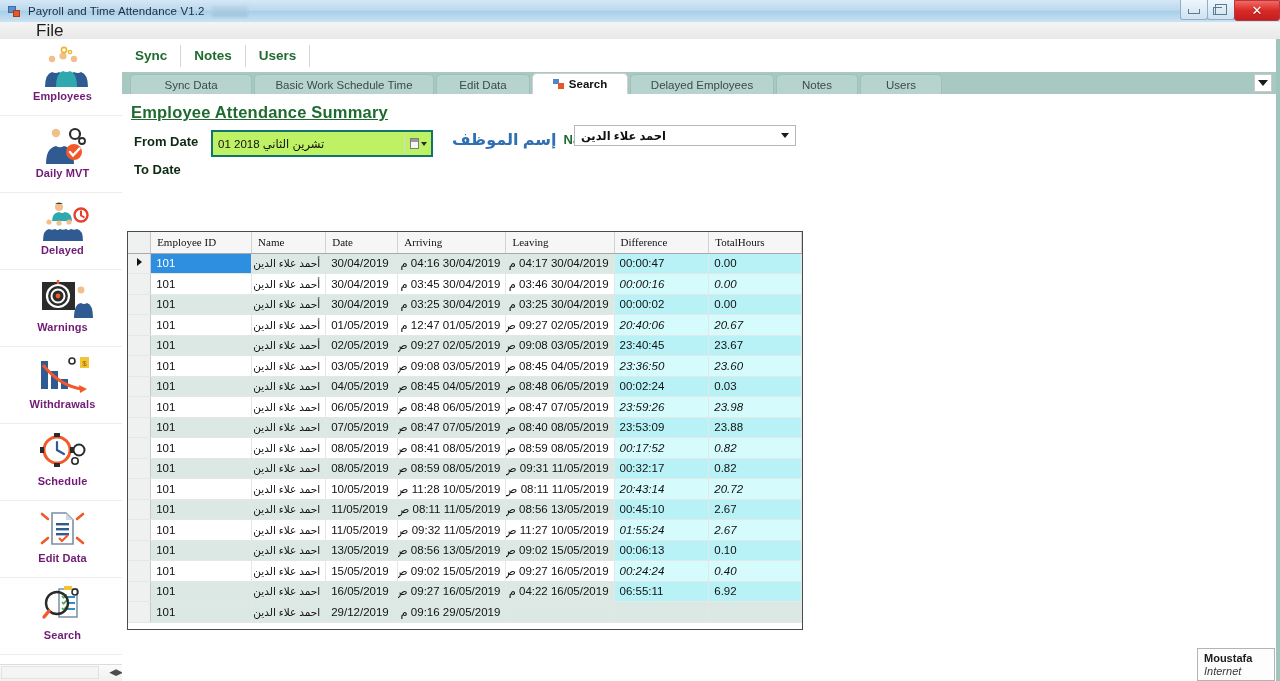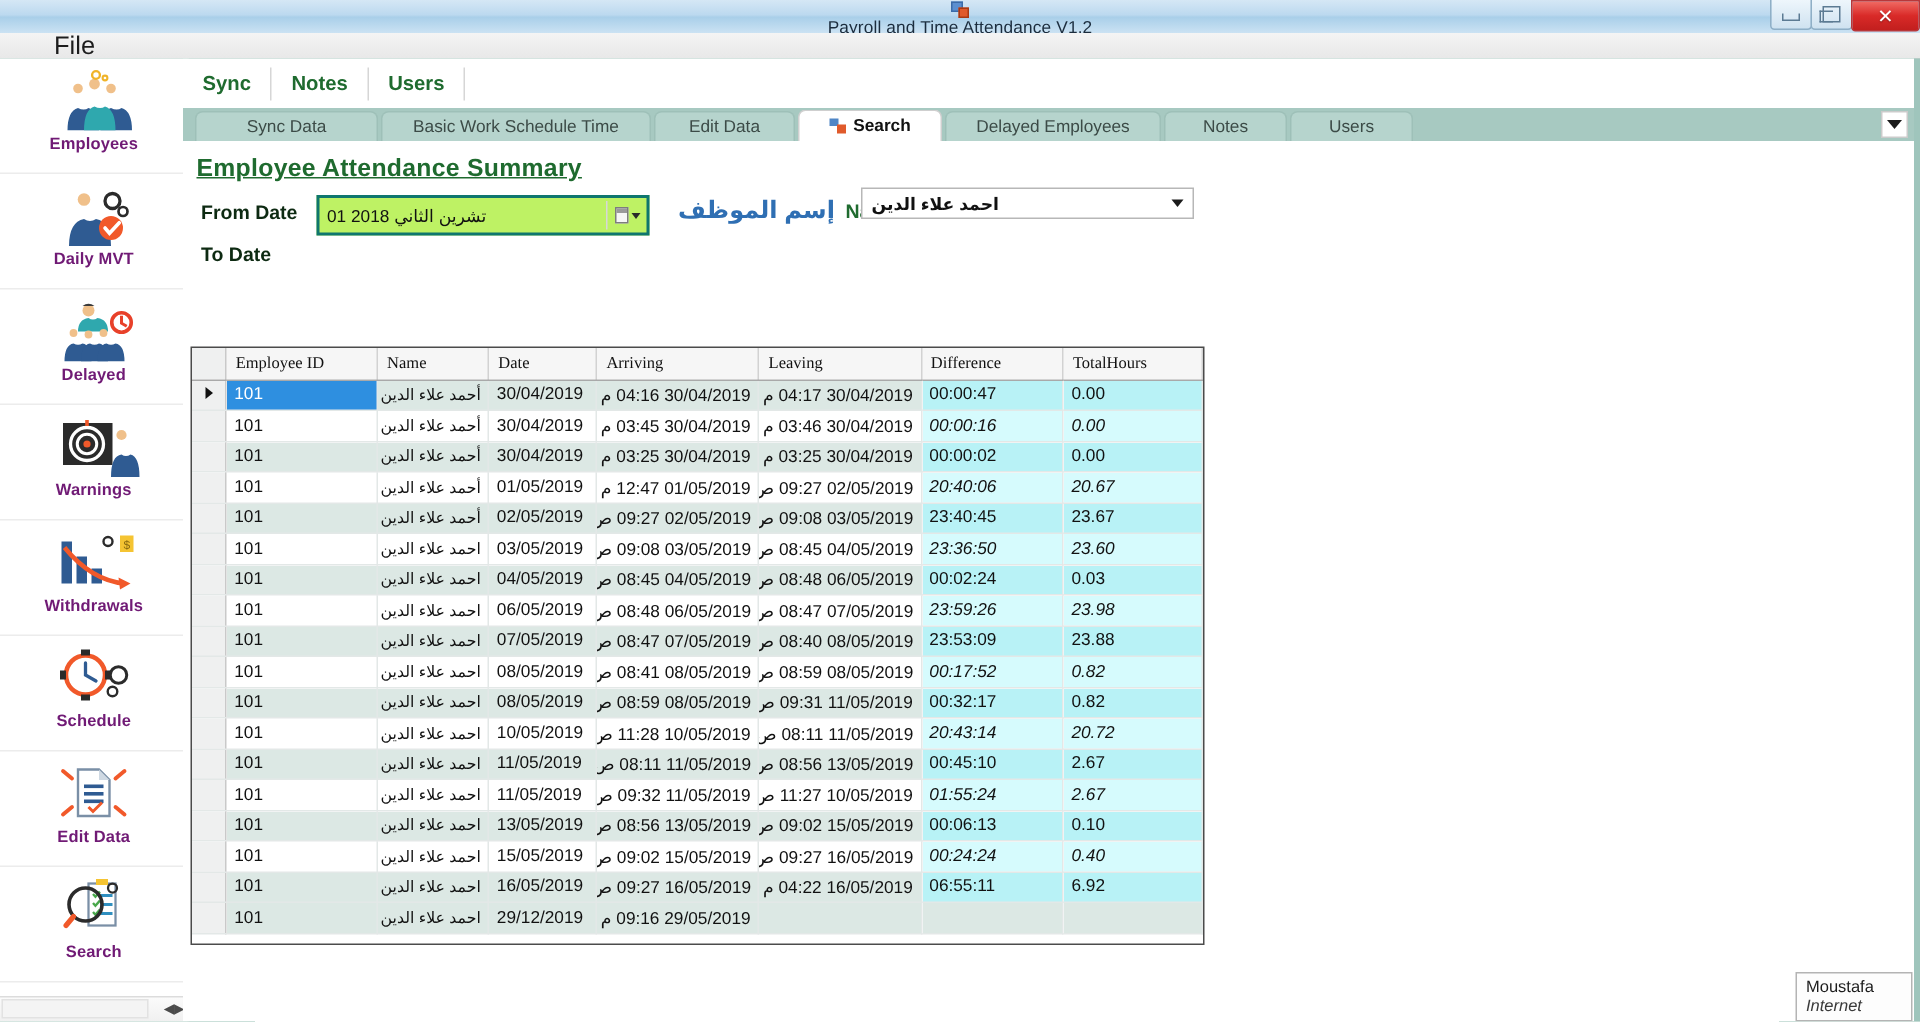--- a/index.html
+++ b/index.html
@@ -9,21 +9,21 @@
     background:#9fc5bc;
     -webkit-font-smoothing:antialiased;
   }
   .app{position:relative;width:1280px;height:681px;}
 
   
   .titlebar{
     position:absolute;left:0;top:0;width:1280px;height:22px;
     background:linear-gradient(to bottom,#d5e7f5 0%,#bcd9ef 45%,#a9cfe9 52%,#cbe2f3 100%);
     border-bottom:1px solid #9db9ce;
-    display:flex;align-items:center;flex-direction:column;
+    display:flex;align-items:center;
   }
   .tb-icon{width:14px;height:13px;margin-left:8px;margin-right:6px;position:relative;flex:0 0 auto;}
   .tb-icon i{position:absolute;display:block;}
   .tb-icon i.a{left:0;top:1px;width:8px;height:7px;background:#5b8fd0;border:1px solid #3b6ba8;box-sizing:border-box;}
   .tb-icon i.b{left:5px;top:5px;width:7px;height:7px;background:#e05a2b;border:1px solid #a83a14;box-sizing:border-box;}
   .tb-title{font-size:11.5px;color:#1b2c3d;white-space:nowrap;letter-spacing:.1px;}
   .tb-redact{
     display:inline-block;width:36px;height:11px;margin-left:8px;
     background:linear-gradient(to bottom,#b9d4e8,#9dc0da);
     filter:blur(1.4px);vertical-align:-1px;border-radius:1px;opacity:.85;
@@ -230,21 +230,21 @@
     display:inline-block;width:0;height:0;
     border-top:4px solid transparent;border-bottom:4px solid transparent;border-left:5px solid #111;
   }
 
   
   .tooltip{
     position:absolute;right:1px;bottom:0px;width:78px;height:33px;
     background:#fdfdfd;border:1px solid #b4b4b4;box-sizing:border-box;
     padding:3px 5px 0 6px;
   }
-  .tooltip .t1{font-size:11px;color:#1c1c1c;line-height:13px;}
+  .tooltip .t1{font-size:11px;color:#1c1c1c;line-height:13px;font-weight:bold;}
   .tooltip .t2{font-size:11px;color:#3a3a3a;font-style:italic;line-height:13px;}
 </style>
 </head>
 <body>
 
 <div class="app">
 
   <div class="titlebar">
     <span class="tb-icon">
         <i class="a"></i>

